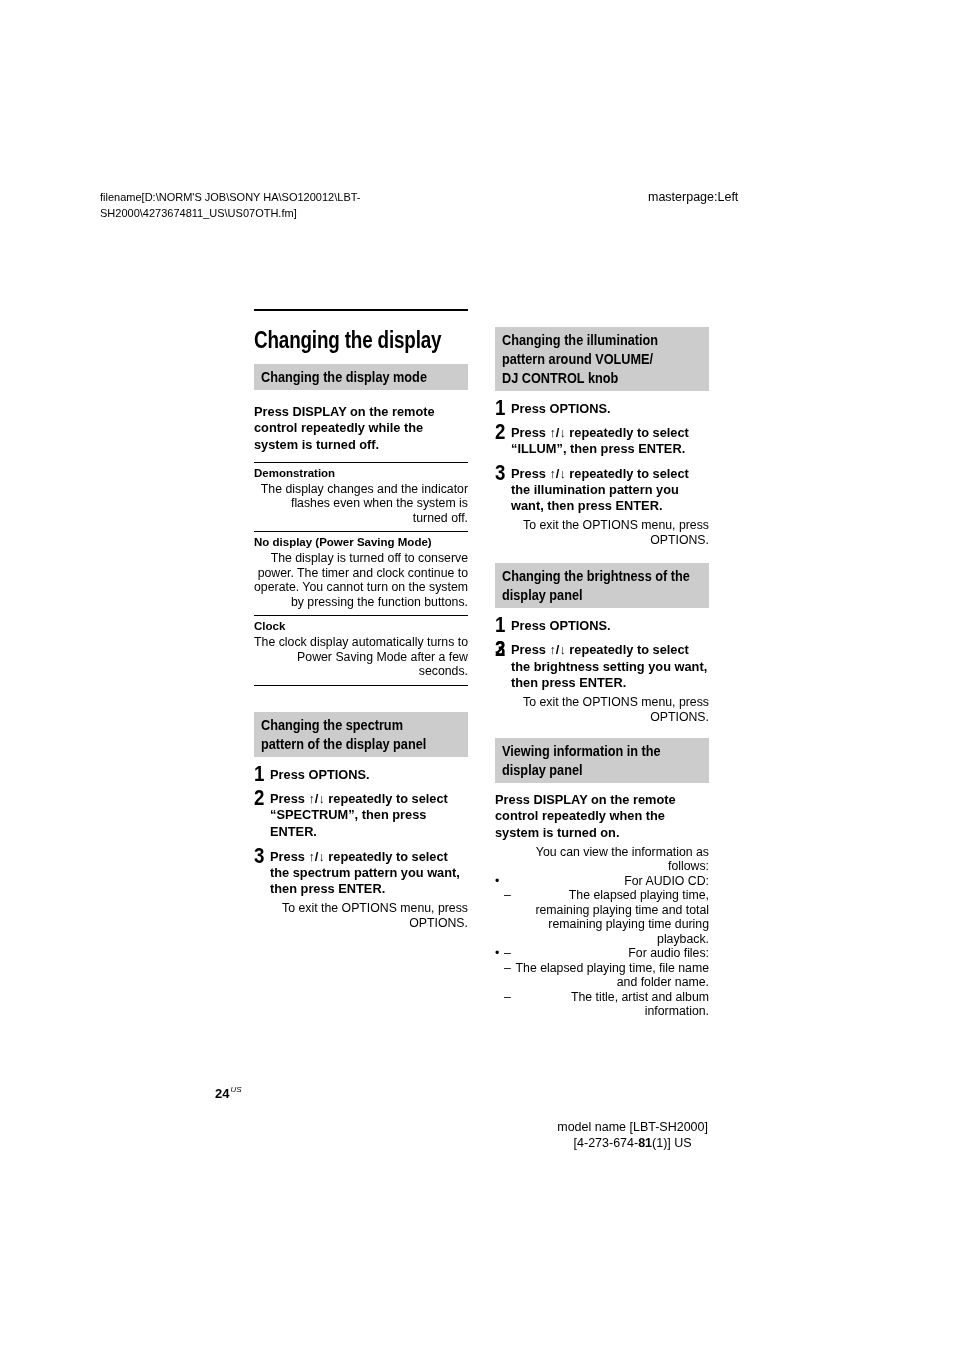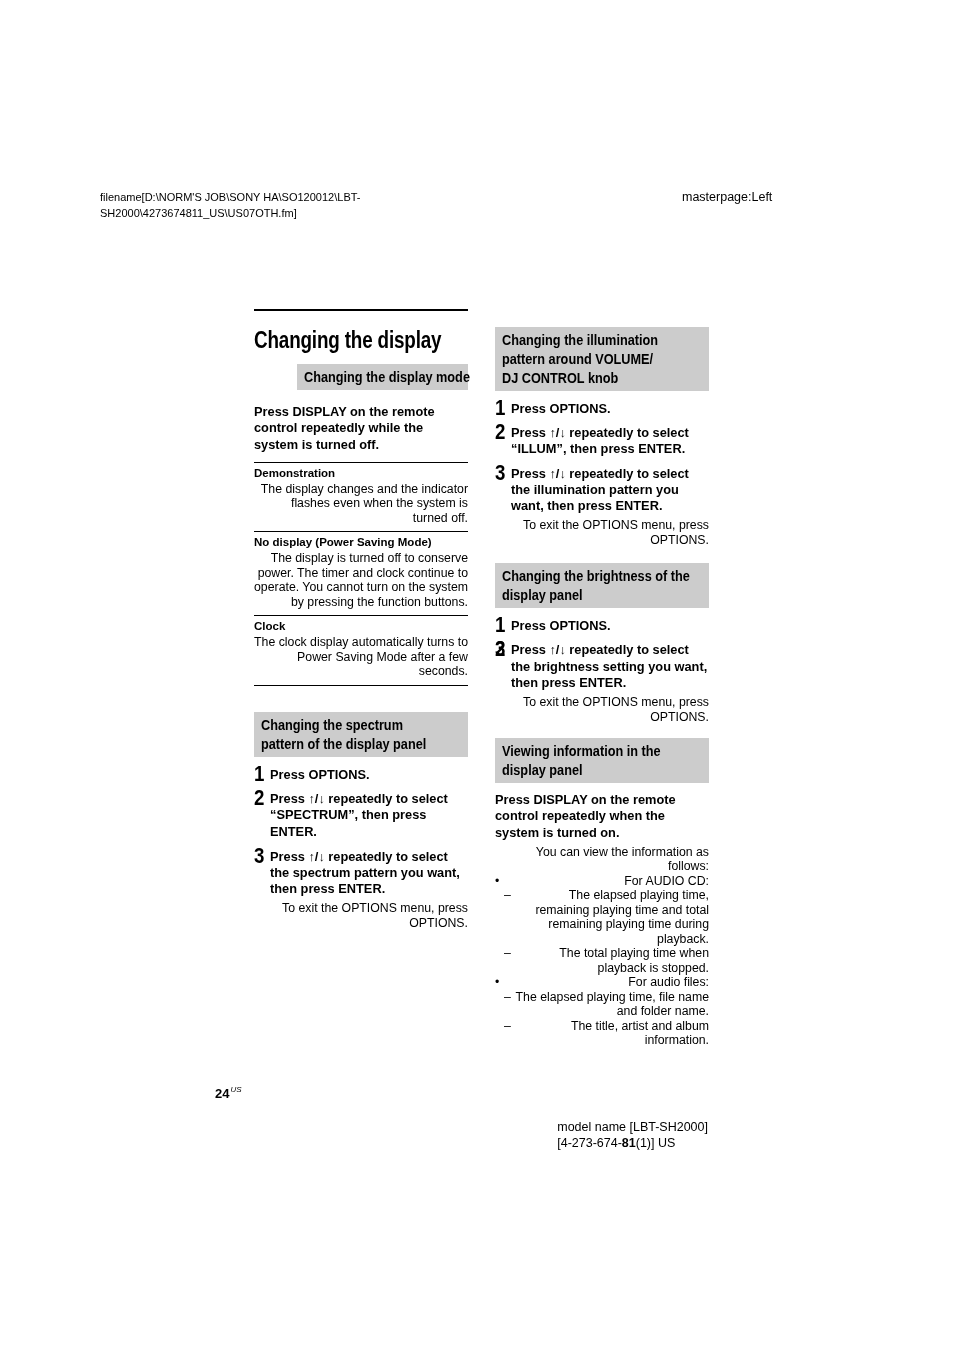--- a/index.html
+++ b/index.html
@@ -1,21 +1,21 @@
 <!DOCTYPE html>
 <html><head>
 <meta charset="utf-8">
 <style>
   html, body { margin:0; padding:0; background:#ffffff; }
   body { width:954px; height:1350px; position:relative; overflow:hidden; color:#000; }
   .sans { font-family:"Liberation Sans", "DejaVu Sans", sans-serif; }
   .serif { font-family:Liberation Sans, sans-serif;text-align:right; }
 
   .meta-left { position:absolute; left:100px; top:189px; font-size:11px; line-height:16px; }
-  .meta-right { position:absolute; left:682px; top:189px; font-size:12.5px; line-height:16px; }
+  .meta-right { position:absolute; left:648px; top:189px; font-size:12.5px; line-height:16px; }
 
   .col { position:absolute; width:214px; }
   .col-left { left:254px; top:309px; }
   .col-right { left:495px; top:327px; }
 
   .page-title-wrap { border-top:2px solid #000; padding-top:16px; height:30px; overflow:visible; }
   .page-title { font-size:23px; font-weight:bold; white-space:nowrap; display:inline-block; transform:scaleX(0.82); transform-origin:left top; letter-spacing:-0.2px; }
 
   .hbar { background:#cccccc; padding:3px 7px 4px 7px; }
   .hbar span { display:block; font-size:15.5px; font-weight:bold; line-height:19px; white-space:nowrap; transform:scaleX(0.82); transform-origin:left top; }
@@ -31,37 +31,37 @@
 
   .list { font-size:12.3px; line-height:14.5px; }
   .bullet { position:relative; padding-left:9px; }
   .bullet::before { content:"•"; position:absolute; left:0; }
   .dash { position:relative; padding-left:18px; }
   .dash .d { position:absolute; left:9px; }
 
   .pagenum { position:absolute; left:215px; top:1085px; font-size:13px; font-weight:bold; }
   .pagenum sup { font-size:8px; font-style:italic; font-weight:normal; vertical-align:6px; margin-left:1px; }
 
-  .footer { position:absolute; right:246px; top:1119px; text-align:left; font-size:12.5px; line-height:16px; }
+  .footer { position:absolute; right:246px; top:1119px; text-align:center; font-size:12.5px; line-height:16px; }
 </style>
 </head>
 <body>
 
 <div class="meta-left sans">
   <div>filename[D:\NORM'S JOB\SONY HA\SO120012\LBT-</div>
   <div>SH2000\4273674811_US\US07OTH.fm]</div>
 </div>
 <div class="meta-right sans">masterpage:Left</div>
 
 <div class="col col-left">
   <div class="page-title-wrap">
     <span class="page-title sans">Changing the display</span>
   </div>
 
-  <div class="hbar sans" style="margin-top:7px;margin-left:43px;">
+  <div class="hbar sans" style="margin-top:7px;">
     <span>Changing the display mode</span>
   </div>
 
   <div class="lead sans" style="margin-top:14px;">Press DISPLAY on the remote control repeatedly while the system is turned off.</div>
 
   <div class="rule" style="margin-top:9px;"></div>
   <div style="padding-top:3px;padding-bottom:6px;">
     <div class="term sans">Demonstration</div>
     <div class="desc serif" style="margin-top:2px;">The display changes and the indicator flashes even when the system is turned off.</div>
   </div>
@@ -146,21 +146,21 @@
     <span>Viewing information in the</span>
     <span>display panel</span>
   </div>
 
   <div class="lead sans" style="margin-top:9px;">Press DISPLAY on the remote control repeatedly when the system is turned on.</div>
 
   <div class="list serif" style="margin-top:4px;">
     <div>You can view the information as follows:</div>
     <div class="bullet">For AUDIO CD:</div>
     <div class="dash"><span class="d">–</span><span>The elapsed playing time, remaining playing time and total remaining playing time during playback.</span></div>
-    <div class="dash"><span class="d">–</span><span>The total playing time when playback is stopped.</span></div>
+    <div class="dash"><span class="d">–</span></div>
     <div class="bullet">For audio files:</div>
     <div class="dash"><span class="d">–</span><span>The elapsed playing time, file name and folder name.</span></div>
     <div class="dash"><span class="d">–</span><span>The title, artist and album information.</span></div>
   </div>
 </div>
 
 <div class="pagenum sans">
   <span>24</span><sup>US</sup>
 </div>
 

